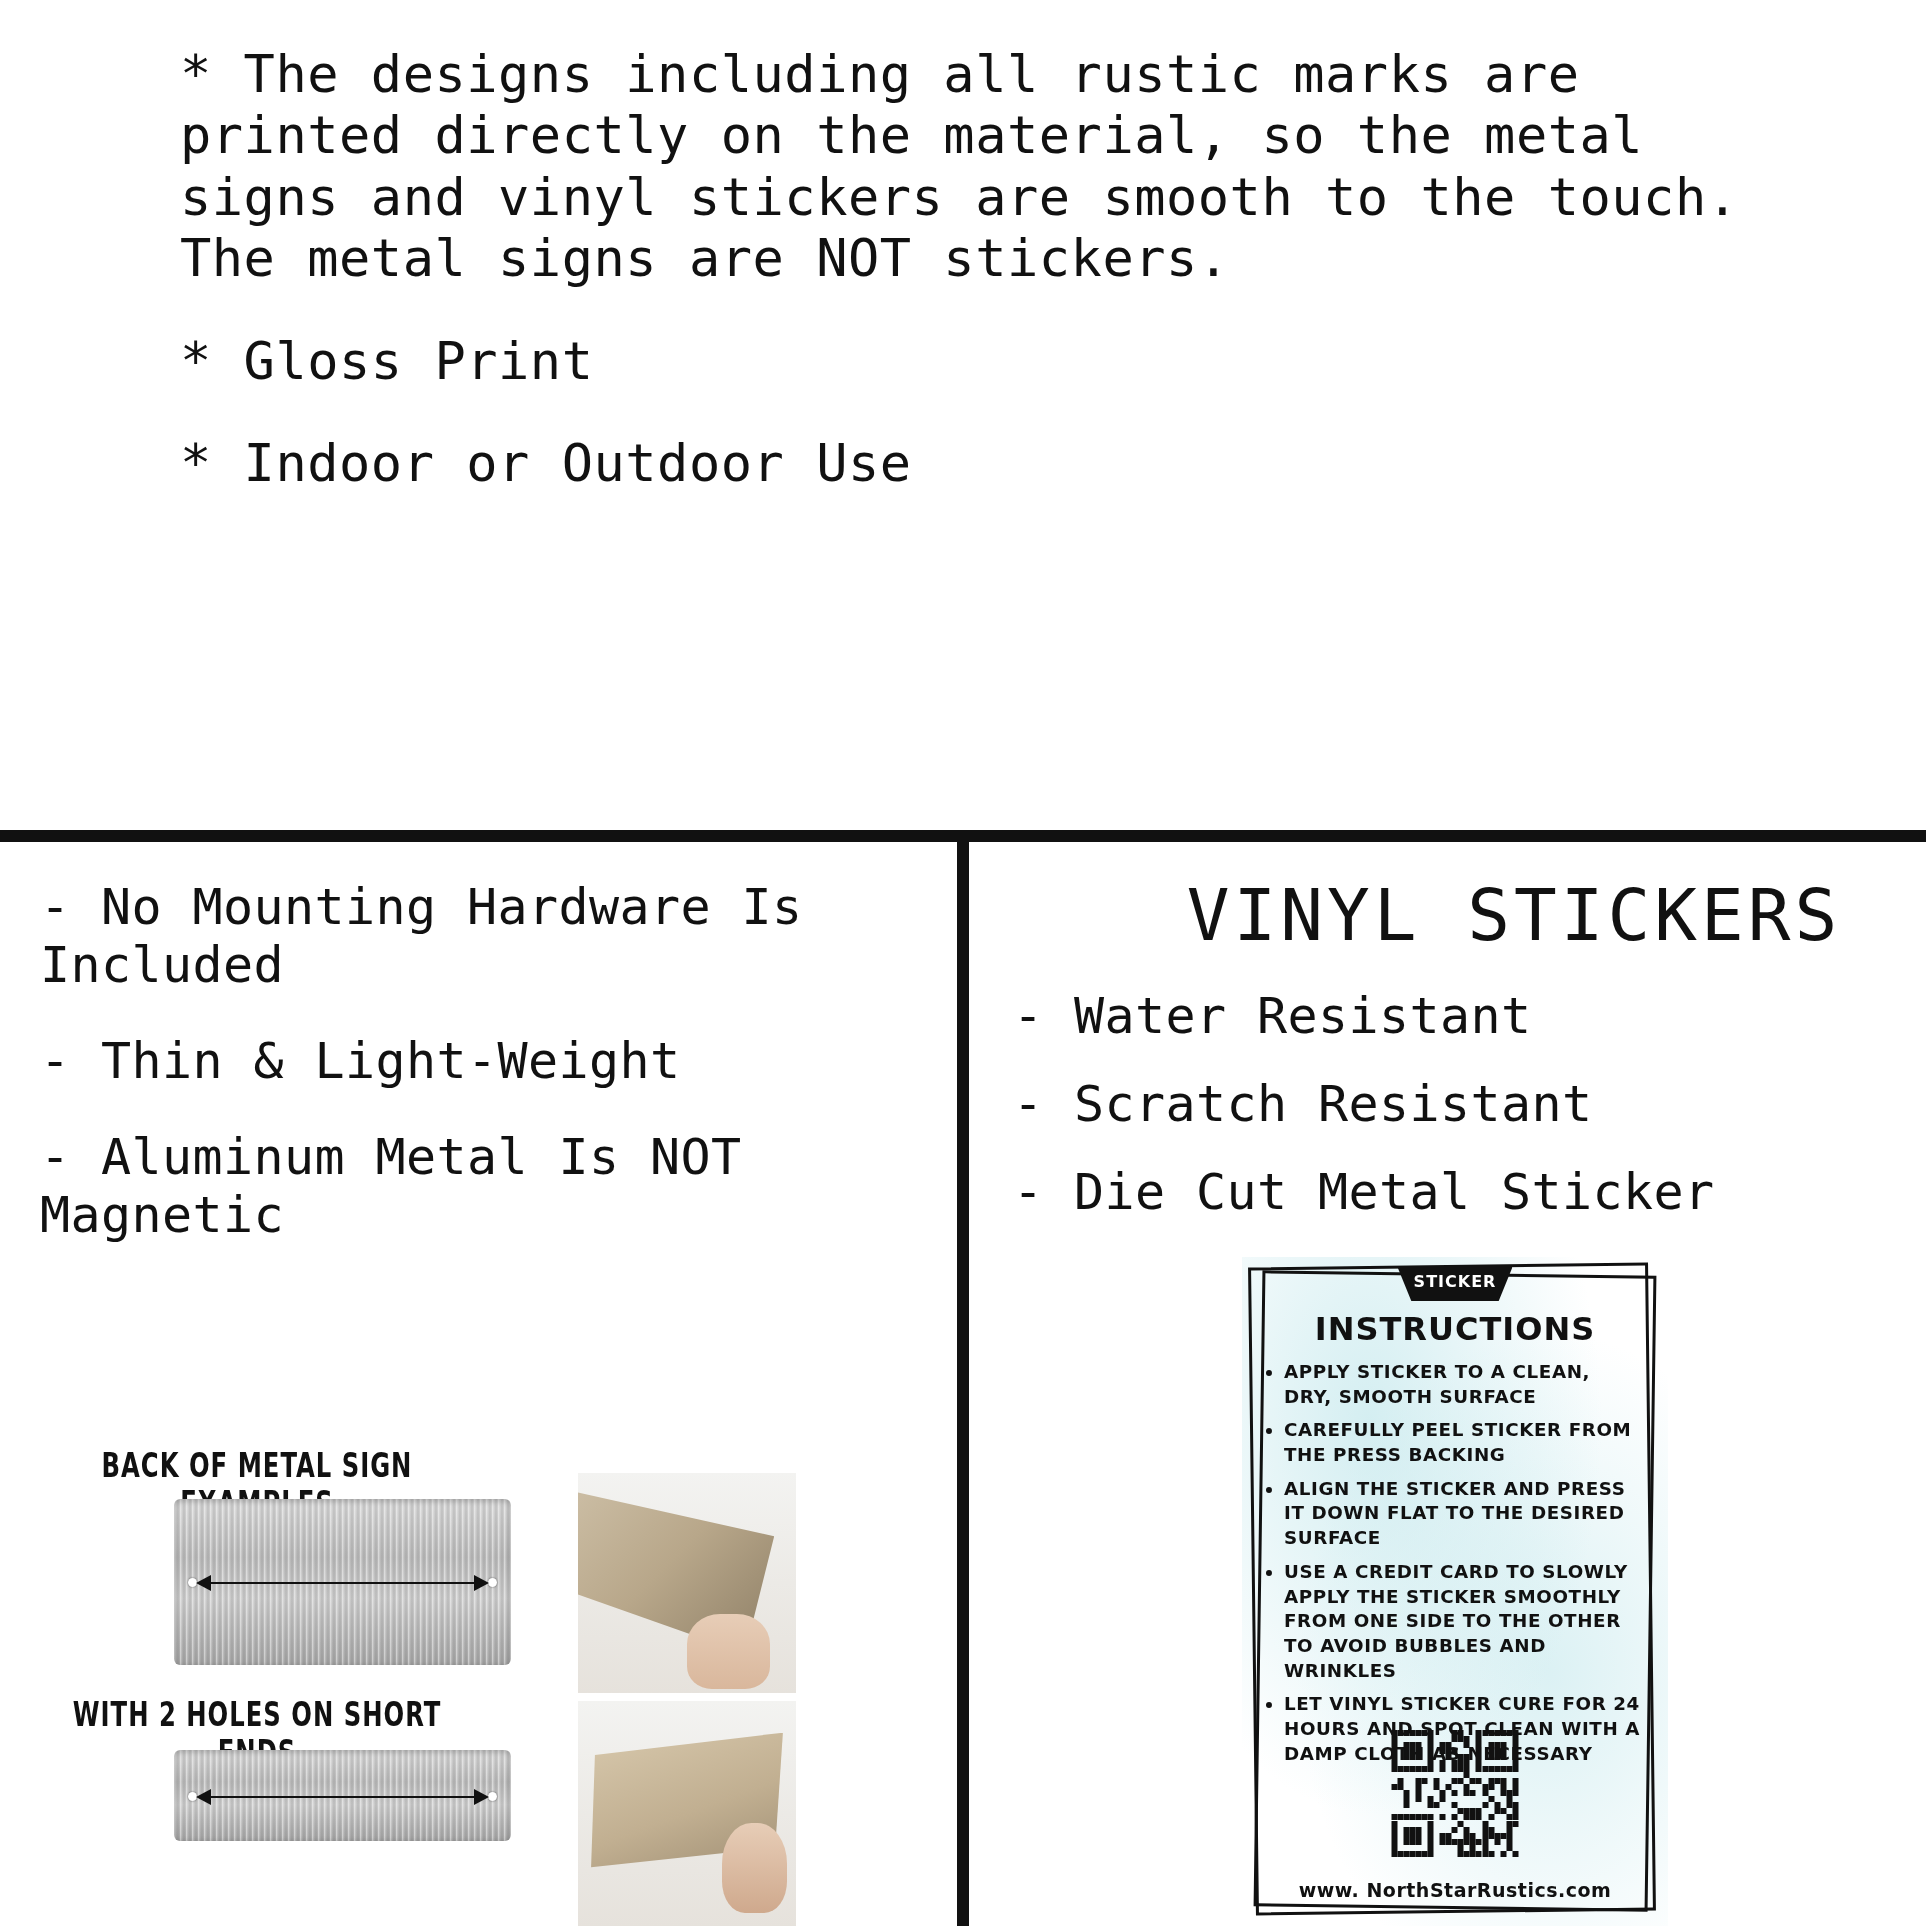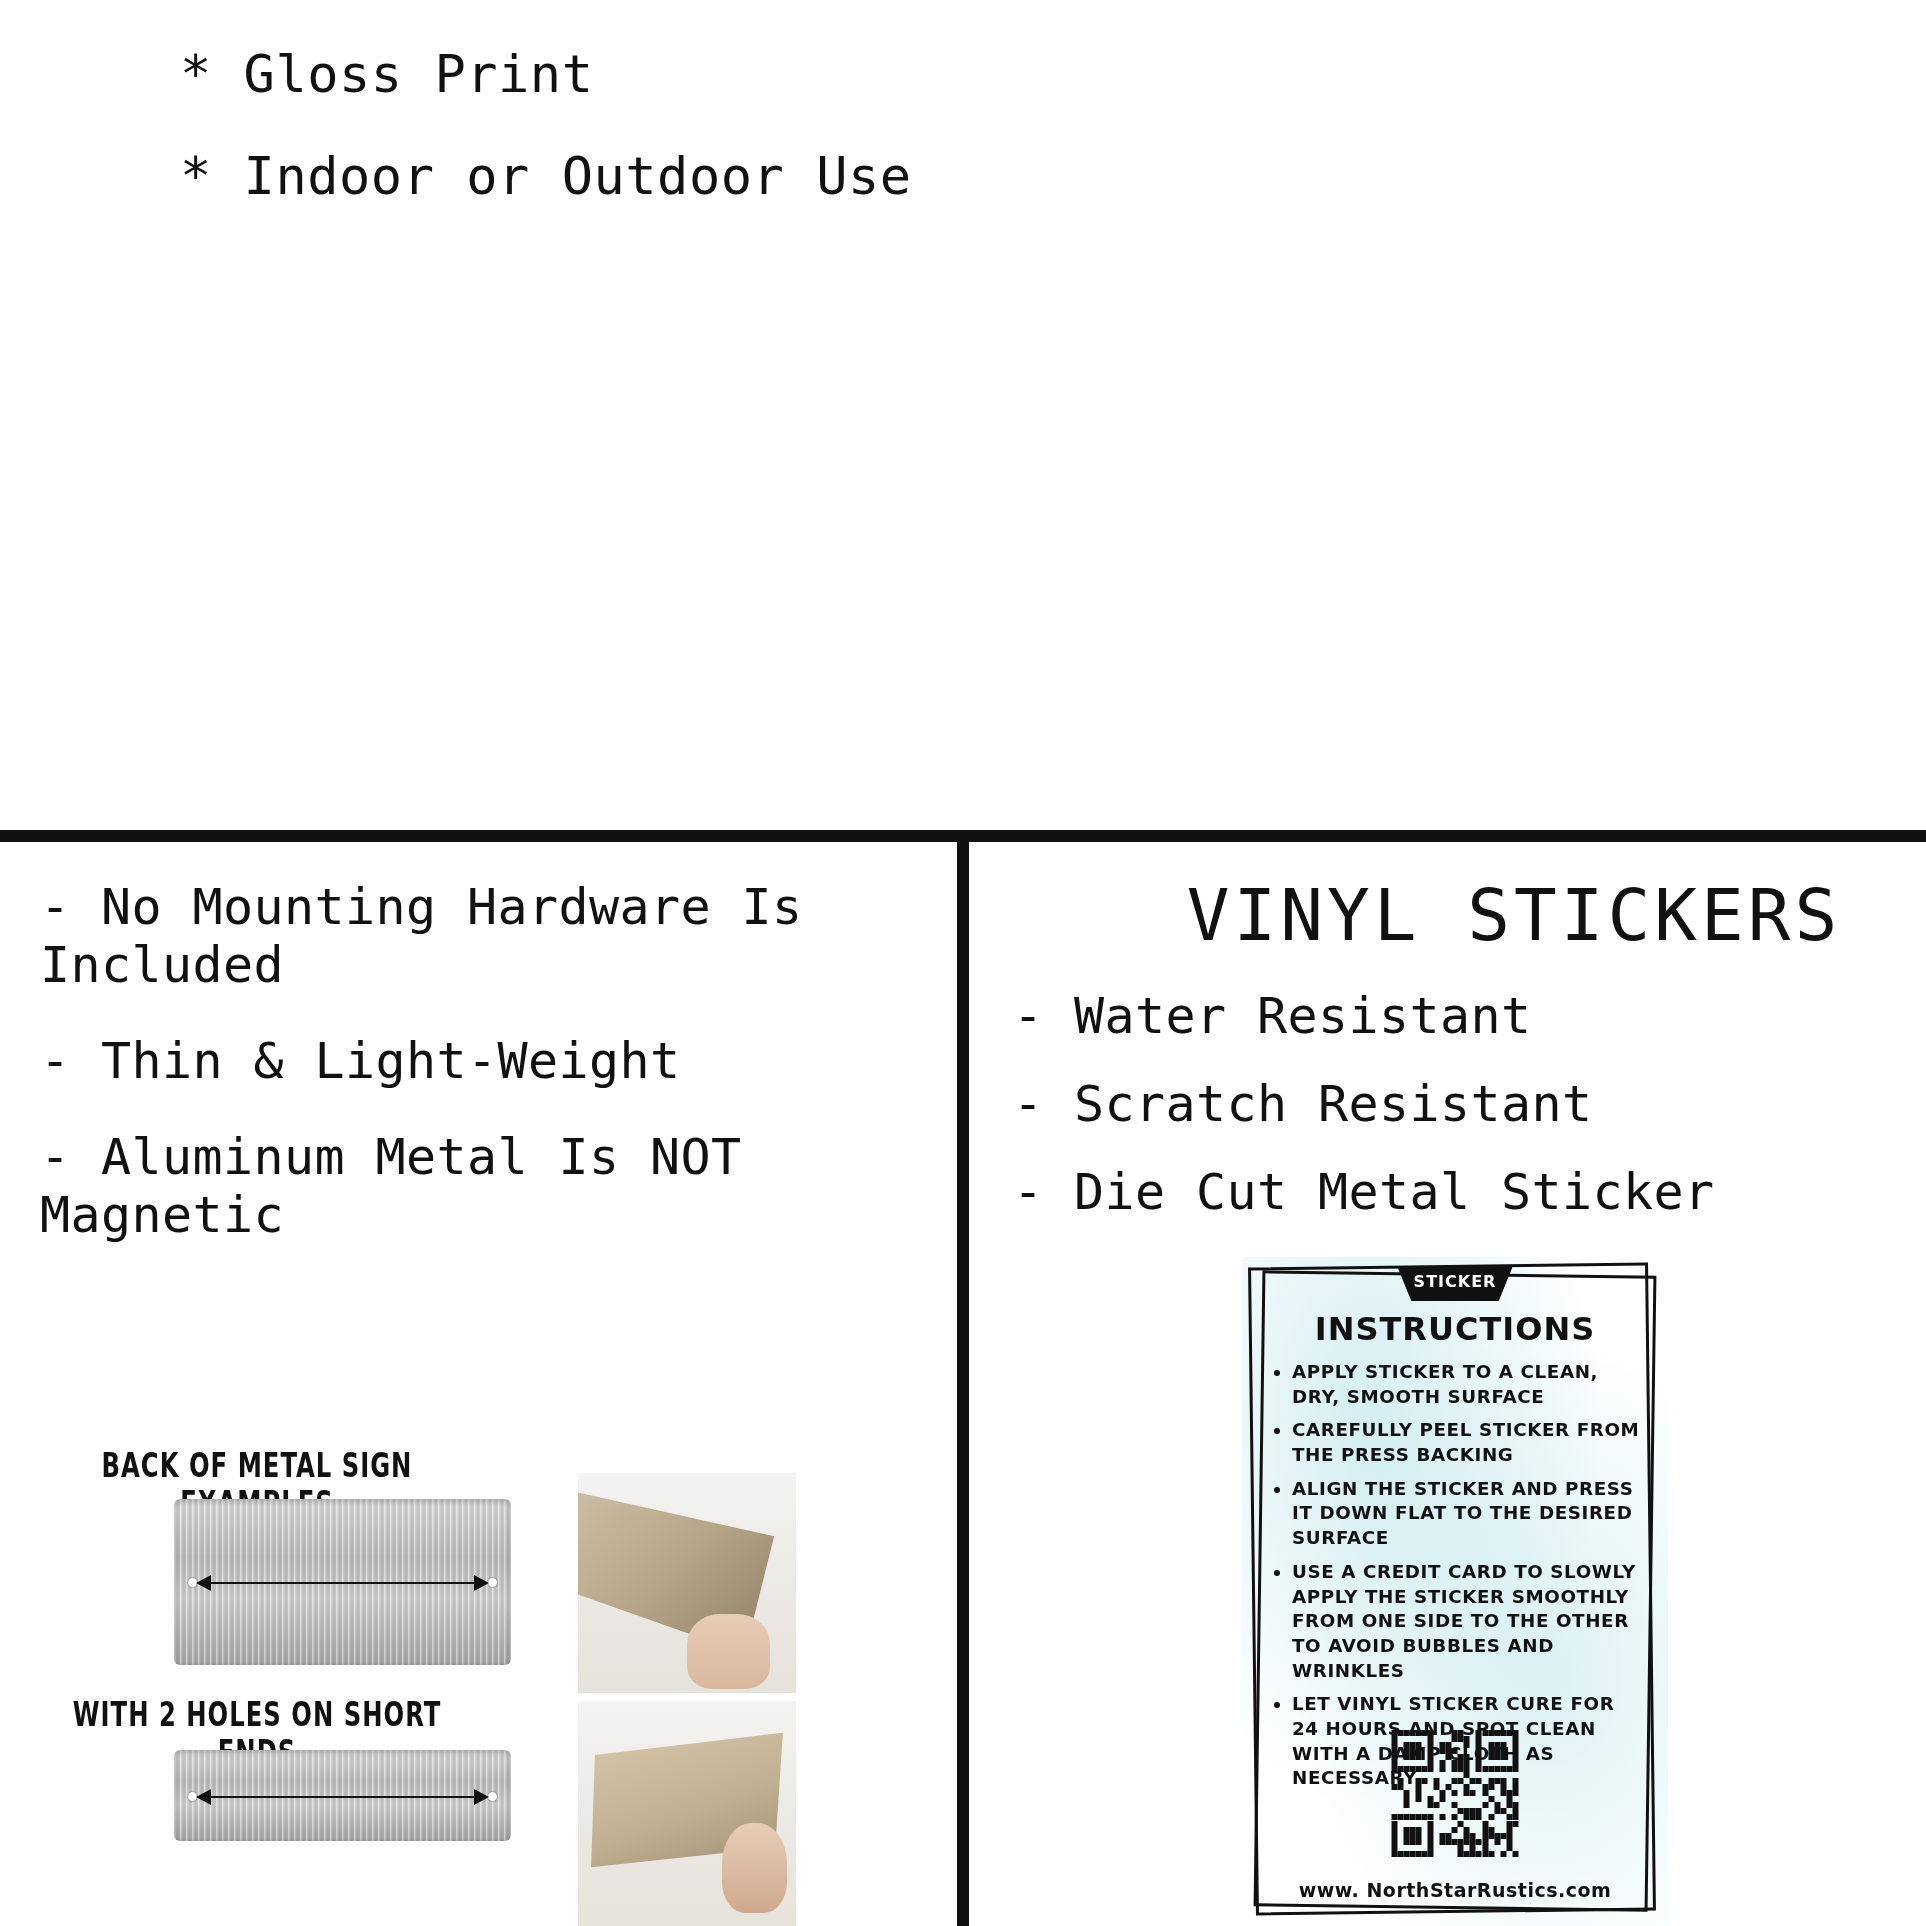--- a/index.html
+++ b/index.html
@@ -175,21 +175,21 @@
     clip-path:polygon(0 0,100% 0,88% 100%,12% 100%);
     color:#fff;font-family:"DejaVu Sans",sans-serif;font-weight:700;
     font-size:16px;letter-spacing:1px;text-align:center;line-height:30px;
   }
   .instr-title{
     position:absolute;left:0;right:0;top:53px;text-align:center;
     font-family:"DejaVu Sans",sans-serif;font-weight:700;
     font-size:32px;letter-spacing:1px;color:#111;
   }
   .instr-list{
-    position:absolute;left:28px;right:26px;top:103px;
+    position:absolute;left:20px;right:26px;top:103px;
     font-family:"DejaVu Sans",sans-serif;font-weight:700;
     font-size:18.3px;line-height:1.35;letter-spacing:0.6px;color:#111;
   }
   .instr-list li{margin-bottom:9px;}
   .instr-list ul{margin:0;padding-left:22px;}
   .qr{
     position:absolute;left:50%;transform:translateX(-50%);
     top:473px;width:127px;height:127px;
   }
   .qr .m{position:absolute;background:#111;}
@@ -199,20 +199,21 @@
     font-size:19px;letter-spacing:0.5px;color:#111;
   }
 </style>
 </head>
 <body>
 
 <div class="page">
 
   <div class="top">
     <div class="facts">
+      <div class="fact-main">* The designs including all rustic marks are printed directly on the material, so the metal signs and vinyl stickers are smooth to the touch. The metal signs are NOT stickers.</div>
       <div class="fact-line">* Gloss Print</div>
       <div class="fact-line">* Indoor or Outdoor Use</div>
     </div>
   </div>
 
   <div class="hrule"></div>
   <div class="vrule"></div>
 
   <div class="colL">
     <div class="bullets">

